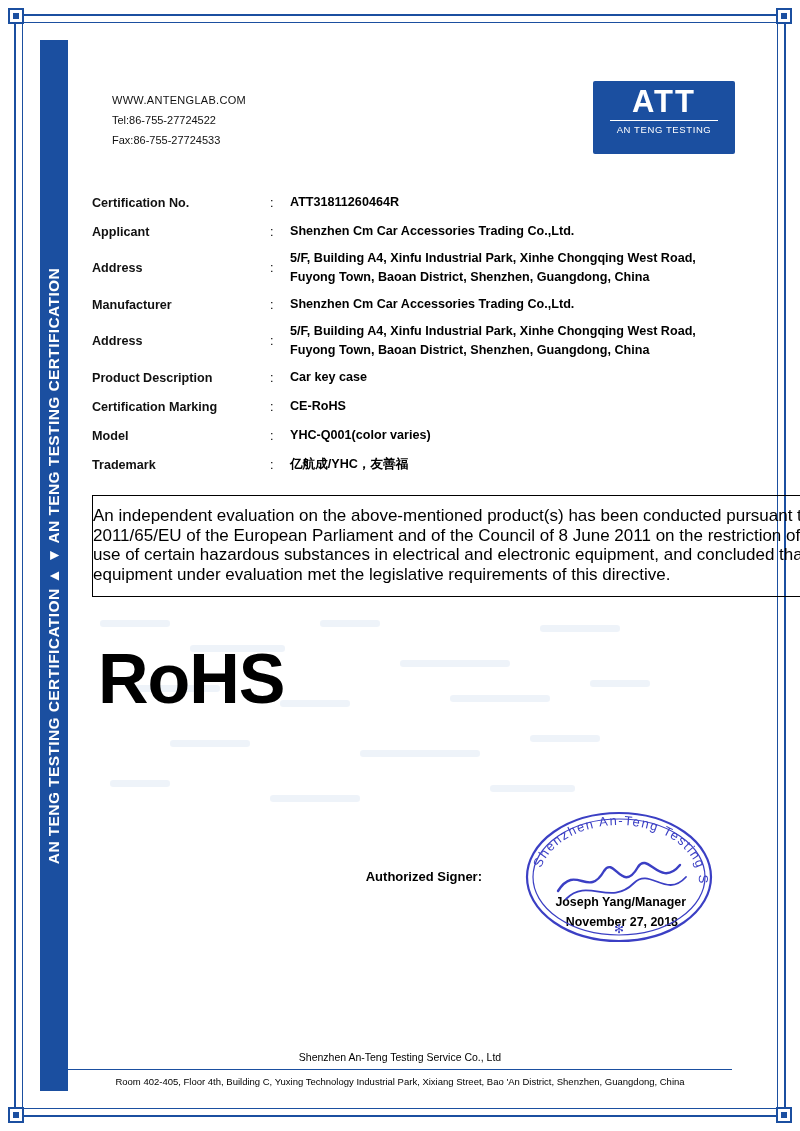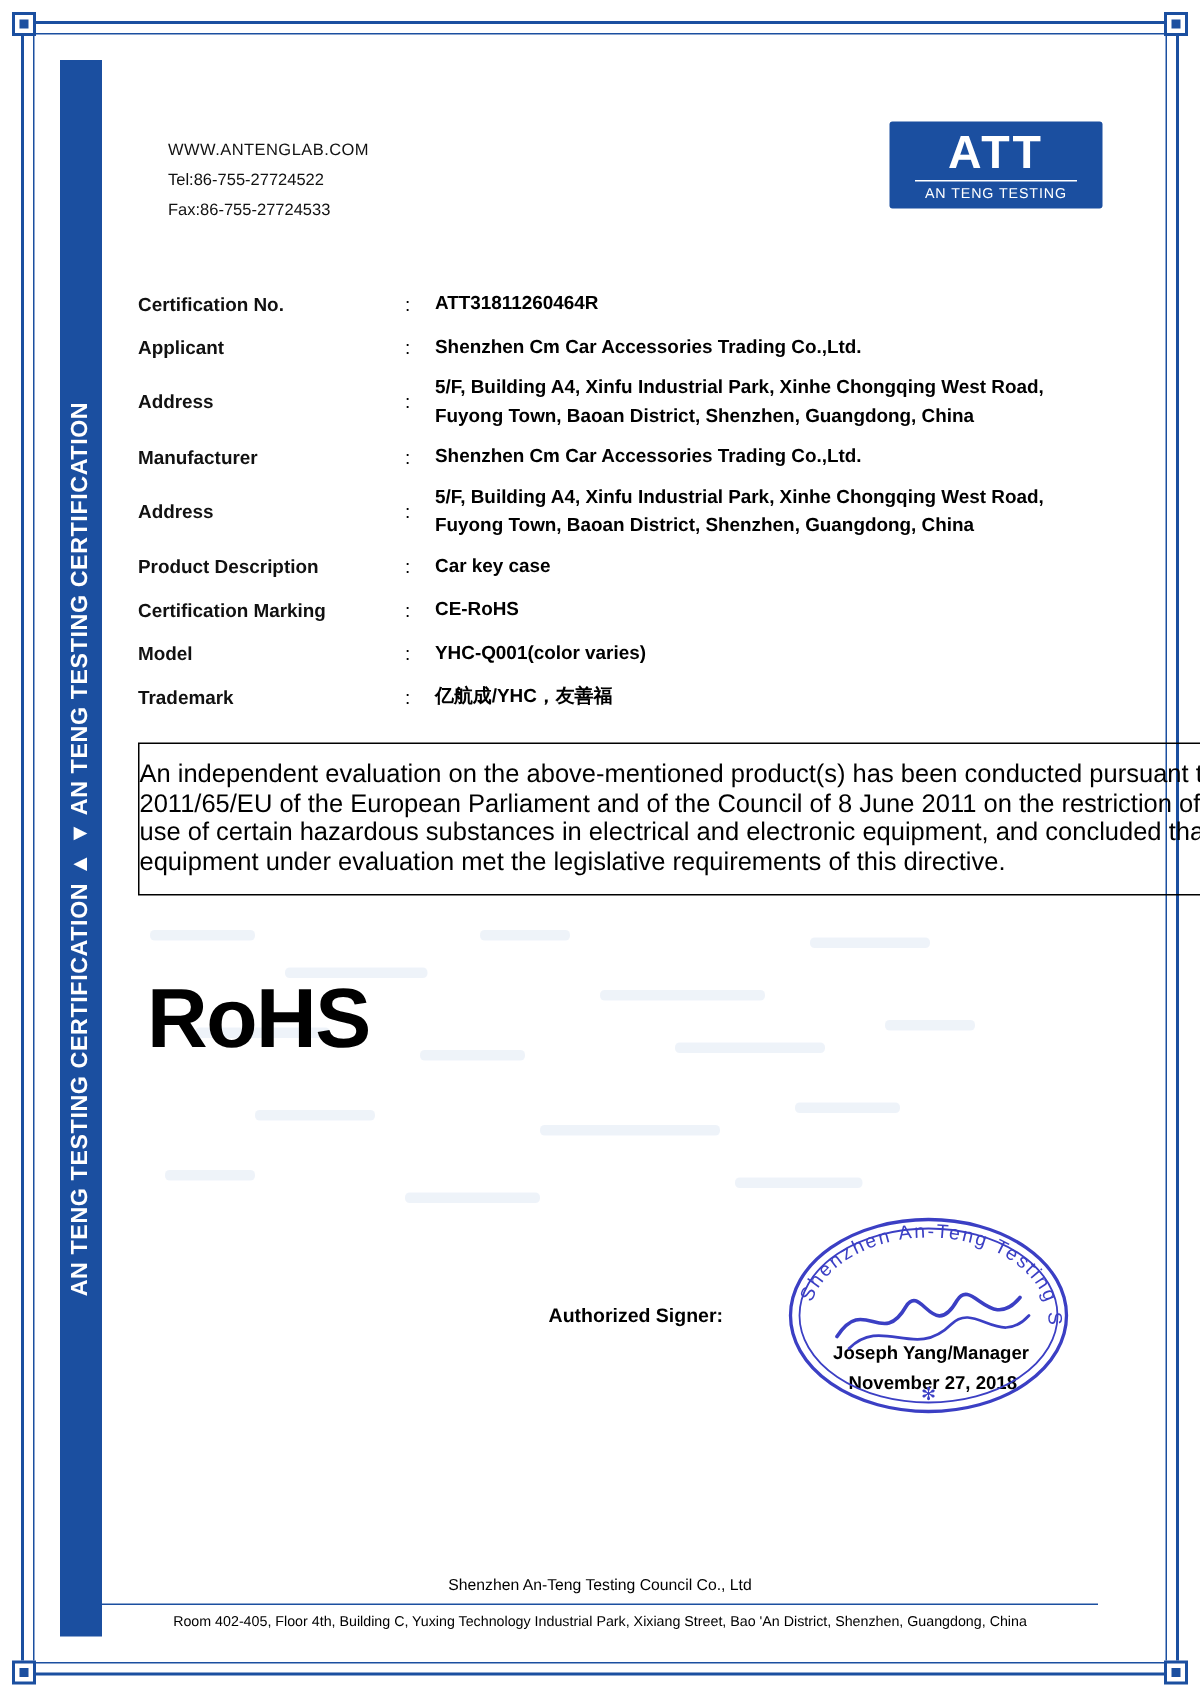--- a/index.html
+++ b/index.html
@@ -105,21 +105,21 @@
     color: #111;
     font-family: Liberation Sans, sans-serif;
   }
   .contact .site { letter-spacing: 0.3px; }
 
   .logo {
     position: absolute;
     right: 3px;
     top: 21px;
     width: 142px;
-    height: 58px;
+    height: 73px;
     background: #1b4fa0;
     border-radius: 2px;
     color: #fff;
     text-align: center;
     box-sizing: border-box;
   }
   .logo .att {
     font-size: 31px;
     font-weight: bold;
     letter-spacing: 2px;
@@ -187,21 +187,21 @@
     padding: 10px 9px 12px 0;
     font-size: 17px;
     line-height: 19.5px;
     min-height: 94px;
   }
 
   
   .rohs {
     margin-top: 42px;
     margin-left: 8px;
-    font-size: 56px;
+    font-size: 70px;
     font-weight: bold;
     letter-spacing: -1px;
     line-height: 80px;
     font-family: "Liberation Sans", sans-serif;
   }
 
   
   .sign-area {
     position: relative;
     height: 170px;
@@ -400,18 +400,18 @@
             <path d="M48,96 C70,74 92,104 116,80 C132,64 148,96 168,74" stroke-width="1.8"></path>
           </g>
           <text x="101" y="130" text-anchor="middle" font-family="'Liberation Sans', sans-serif" font-size="12" fill="#3b3fc4">✻</text>
         </svg>
       </div>
     </div>
 
   </div>
 
   <div class="footer">
-    <div class="f1">Shenzhen An-Teng Testing Council Co., Ltd</div>
+    <div class="f1">Shenzhen An-Teng Testing Service Co., Ltd</div>
     <div class="rule"></div>
     <div class="f2">Room 402-405, Floor 4th, Building C, Yuxing Technology Industrial Park, Xixiang Street, Bao 'An District, Shenzhen, Guangdong, China</div>
   </div>
 
 </div>
 
 </body></html>

